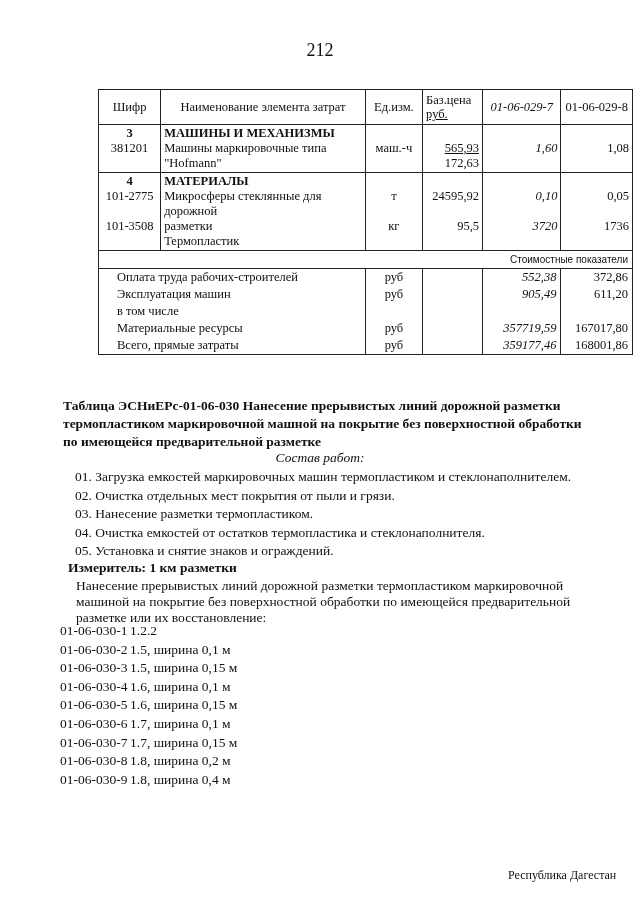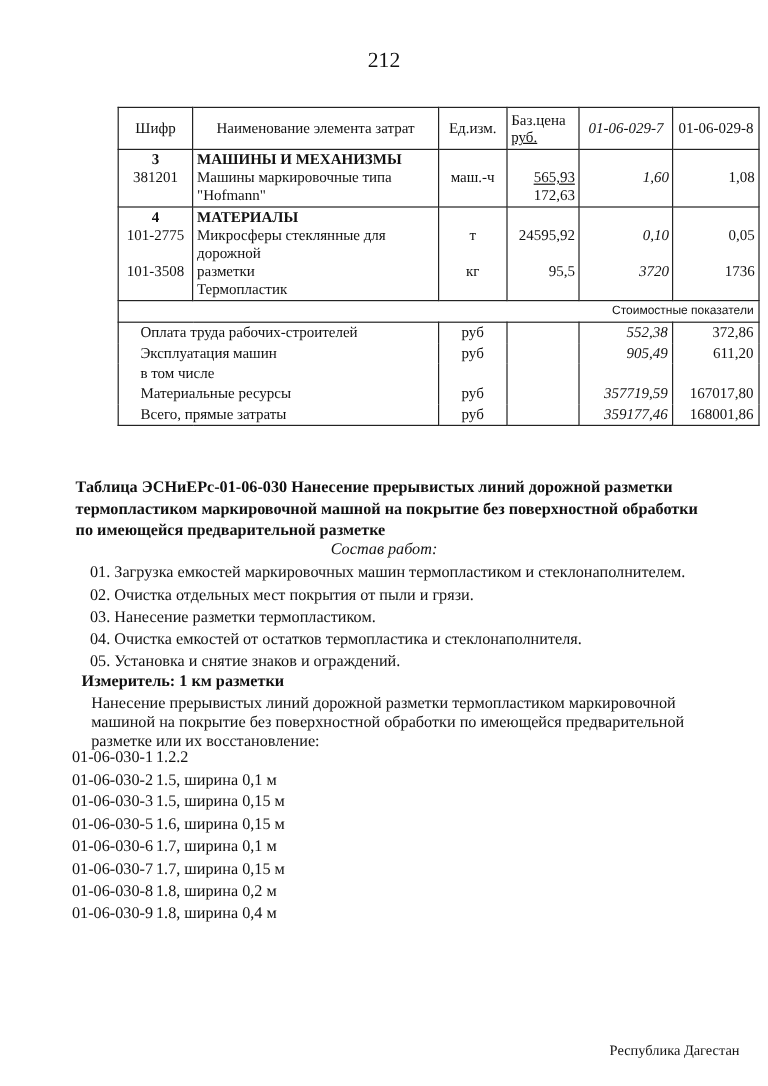--- a/index.html
+++ b/index.html
@@ -193,20 +193,24 @@
     </div>
     <div class="row">
       <span class="code">01-06-030-2</span>
       <span>1.5, ширина 0,1 м</span>
     </div>
     <div class="row">
       <span class="code">01-06-030-3</span>
       <span>1.5, ширина 0,15 м</span>
     </div>
     <div class="row">
+      <span class="code">01-06-030-4</span>
+      <span>1.6, ширина 0,1 м</span>
+    </div>
+    <div class="row">
       <span class="code">01-06-030-5</span>
       <span>1.6, ширина 0,15 м</span>
     </div>
     <div class="row">
       <span class="code">01-06-030-6</span>
       <span>1.7, ширина 0,1 м</span>
     </div>
     <div class="row">
       <span class="code">01-06-030-7</span>
       <span>1.7, ширина 0,15 м</span>

